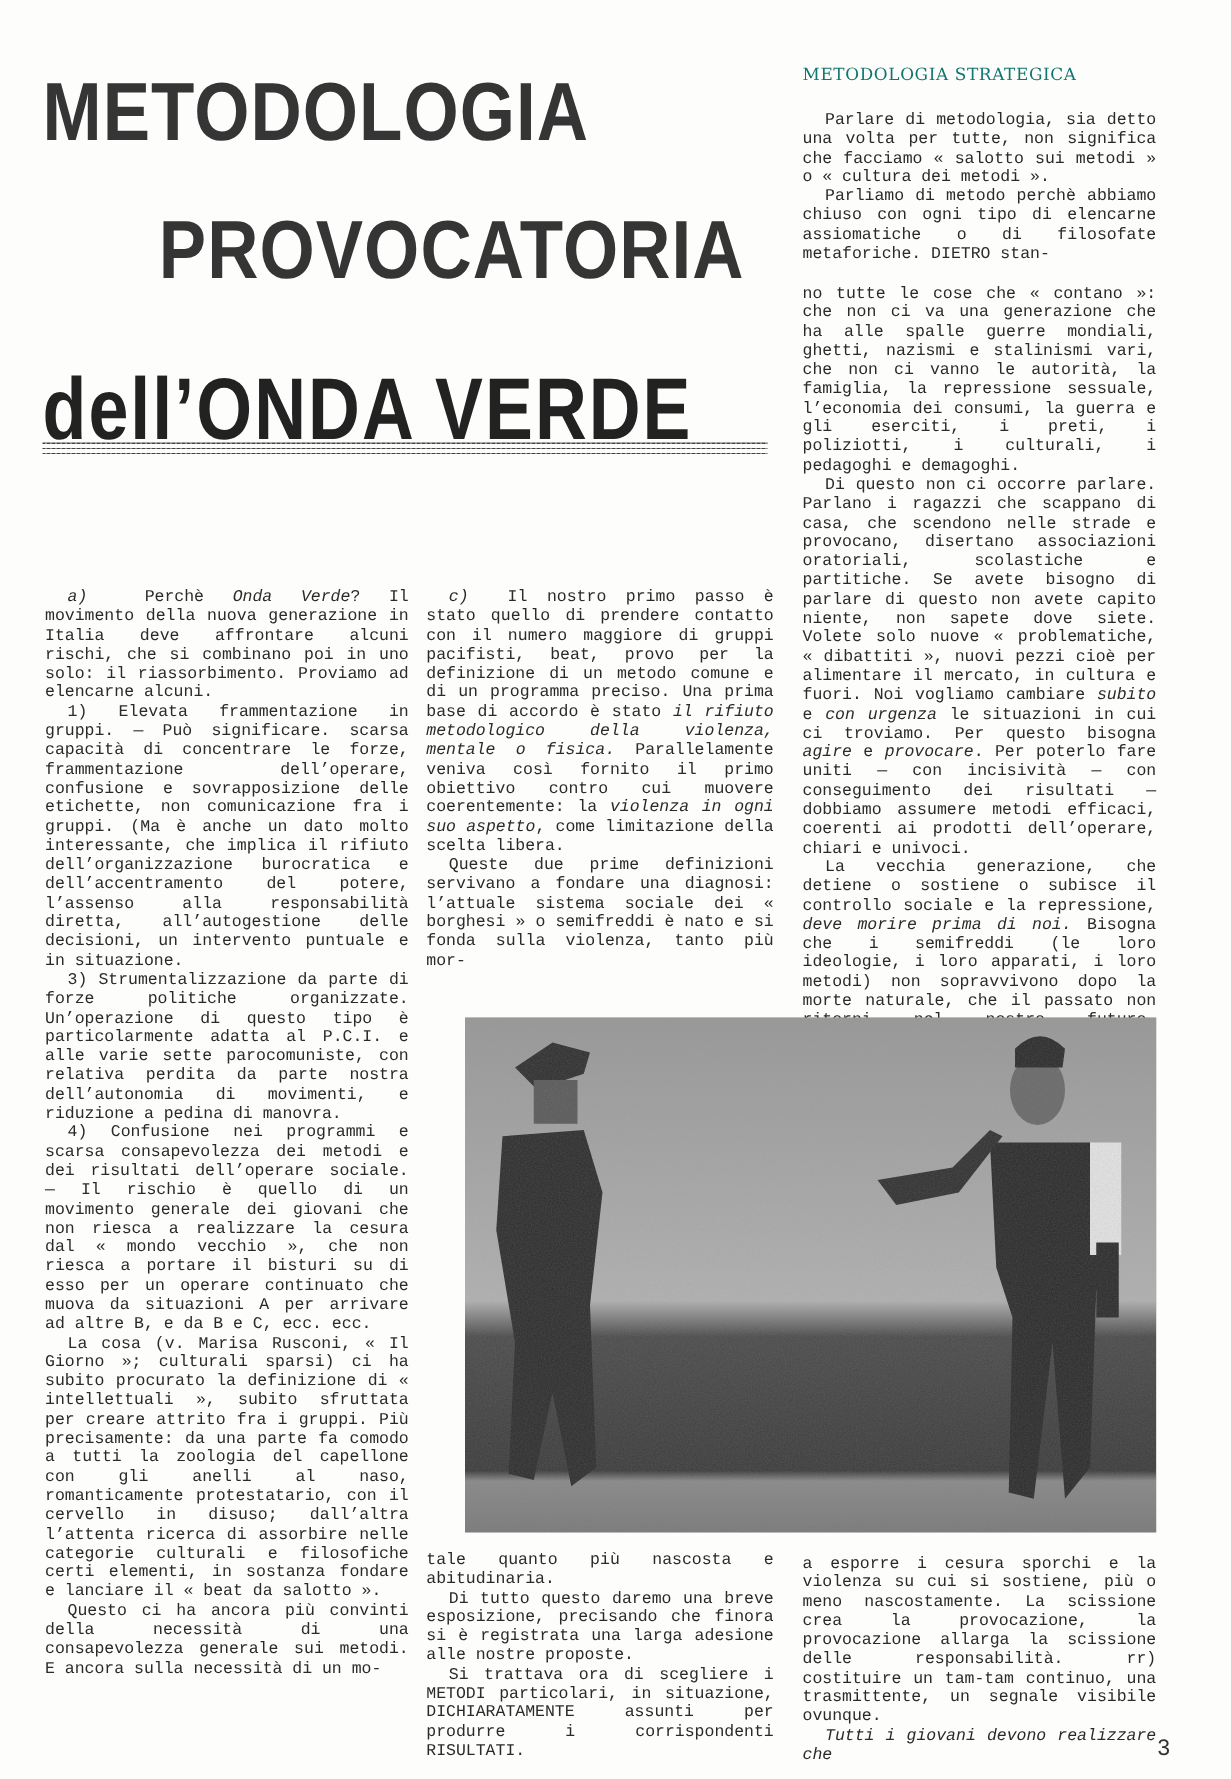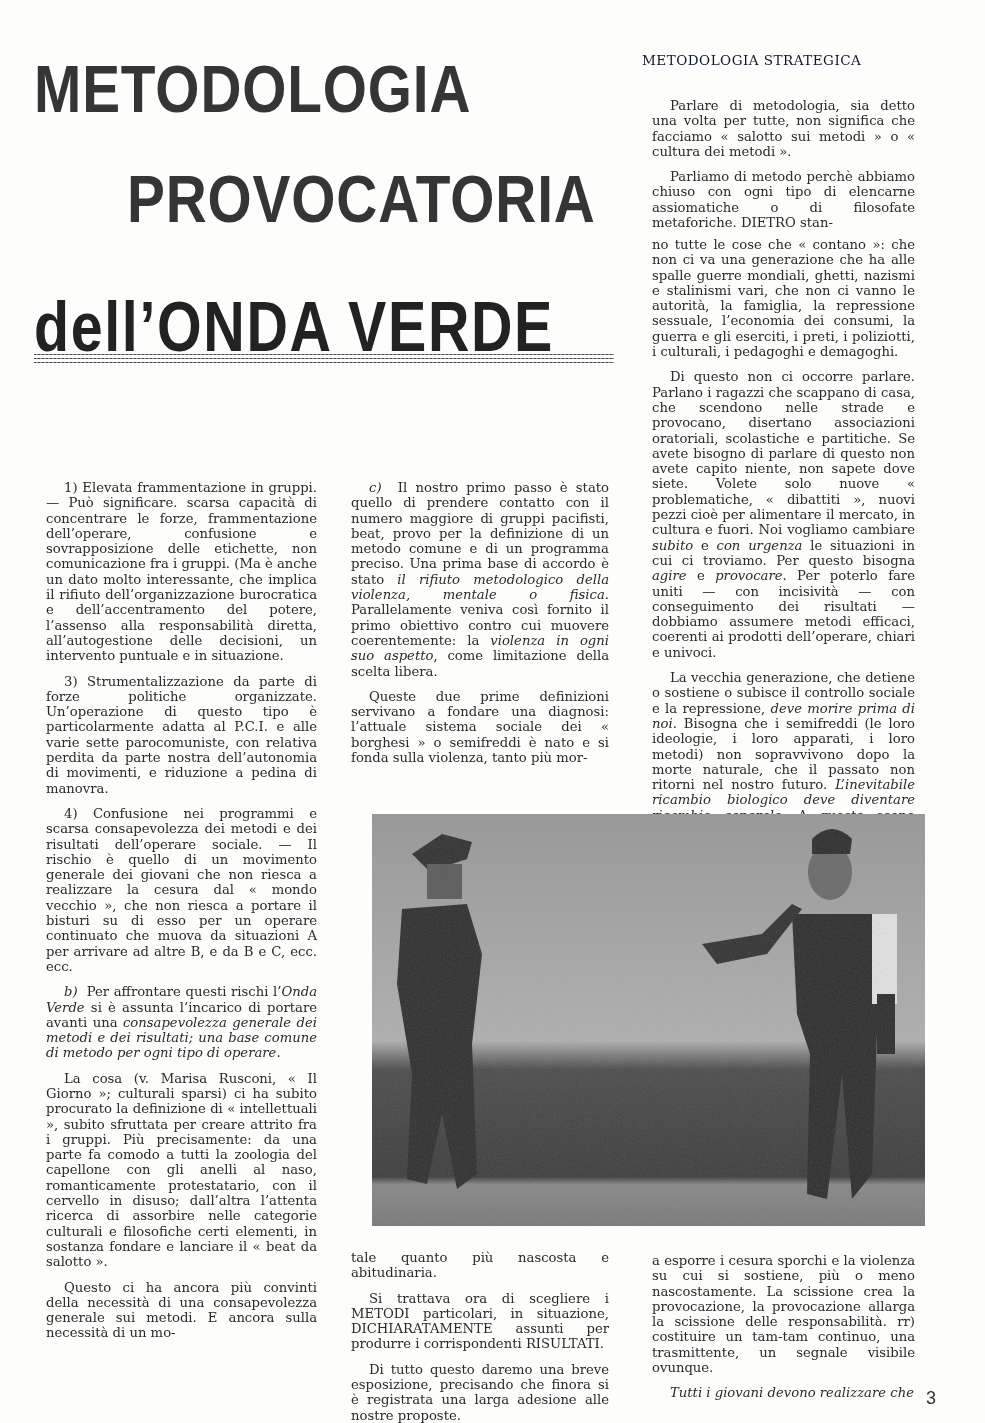--- a/index.html
+++ b/index.html
@@ -20,32 +20,32 @@
   .wavy {
     position: absolute; left: 34px; top: 354px; width: 580px; height: 12px;
     background:
       repeating-linear-gradient(90deg, transparent 0 2px, rgba(253,253,251,0.4) 2px 4px),
       linear-gradient(#444 0 1px, transparent 1px 4px, #444 4px 5px, transparent 5px 8px, #444 8px 9px, transparent 9px);
   }
   .col {
     position: absolute; font-size: 13.2px; line-height: 15.3px;
     text-align: justify; hyphens: manual;
   }
-  .col p { margin: 10px; text-indent: 18px; }
+  .col p { margin: 0; text-indent: 18px; font-family: Liberation Mono, monospace; }
   .col p.noind { text-indent: 0; }
   .col em { font-style: italic; }
   .c1 { left: 36px; top: 470px; width: 291px; }
   .c2 { left: 341px; top: 470px; width: 278px; }
   .c3 { left: 642px; top: 88px; width: 283px; }
   .c3b { left: 642px; top: 227px; width: 283px; }
   .c2b { left: 341px; top: 1240px; width: 278px; }
   .c3c { left: 642px; top: 1243px; width: 283px; }
   .section-head {
     position: absolute; left: 642px; top: 52px; font-size: 13.5px;
-    letter-spacing: 0.5px; color: #0f172a;
+    letter-spacing: 0.5px; color: #0f766e;
   }
   .photo {
     position: absolute; left: 372px; top: 814px; width: 553px; height: 412px;
     background: #8c8c8c; overflow: hidden;
   }
   .photo svg { width: 100%; height: 100%; display: block; }
   .pagenum {
     position: absolute; left: 926px; top: 1388px; font-size: 18px;
     font-family: "Liberation Sans", "DejaVu Sans", sans-serif; color: #333;
   }
@@ -64,24 +64,24 @@
     <p>Parlare di metodologia, sia detto una volta per tutte, non significa che facciamo « salotto sui metodi » o « cultura dei metodi ».</p>
     <p>Parliamo di metodo perchè abbiamo chiuso con ogni tipo di elencarne assiomatiche o di filosofate metaforiche. DIETRO stan-</p>
   </div>
 <div class="col c3b">
     <p class="noind">no tutte le cose che « contano »: che non ci va una generazione che ha alle spalle guerre mondiali, ghetti, nazismi e stalinismi vari, che non ci vanno le autorità, la famiglia, la repressione sessuale, l’economia dei consumi, la guerra e gli eserciti, i preti, i poliziotti, i culturali, i pedagoghi e demagoghi.</p>
     <p>Di questo non ci occorre parlare. Parlano i ragazzi che scappano di casa, che scendono nelle strade e provocano, disertano associazioni oratoriali, scolastiche e partitiche. Se avete bisogno di parlare di questo non avete capito niente, non sapete dove siete. Volete solo nuove « problematiche, « dibattiti », nuovi pezzi cioè per alimentare il mercato, in cultura e fuori. Noi vogliamo cambiare <em>subito</em> e <em>con urgenza</em> le situazioni in cui ci troviamo. Per questo bisogna <em>agire</em> e <em>provocare</em>. Per poterlo fare uniti — con incisività — con conseguimento dei risultati — dobbiamo assumere metodi efficaci, coerenti ai prodotti dell’operare, chiari e univoci.</p>
     <p>La vecchia generazione, che detiene o sostiene o subisce il controllo sociale e la repressione, <em>deve morire prima di noi.</em> Bisogna che i semifreddi (le loro ideologie, i loro apparati, i loro metodi) non sopravvivono dopo la morte naturale, che il passato non ritorni nel nostro futuro. <em>L’inevitabile ricambio biologico deve diventare ricambio generale</em>. A questo scopo abbiamo assunto il metodo della <em>provocazione</em>.</p>
     <p>Essa deve avere due prodotti: r) « staccare » dalla vecchia generazione. Essa deve venire disorientata, ridicolizzata, costretta</p>
   </div>
 <div class="col c1">
+    <p><em>a)&nbsp;&nbsp;</em>Perchè <em>Onda Verde</em>? Il movimento della nuova generazione in Italia deve affrontare alcuni rischi, che si combinano poi in uno solo: il riassorbimento. Proviamo ad elencarne alcuni.</p>
     <p>1)  Elevata frammentazione in gruppi. — Può significare. scarsa capacità di concentrare le forze, frammentazione dell’operare, confusione e sovrapposizione delle etichette, non comunicazione fra i gruppi. (Ma è anche un dato molto interessante, che implica il rifiuto dell’organizzazione burocratica e dell’accentramento del potere, l’assenso alla responsabilità diretta, all’autogestione delle decisioni, un intervento puntuale e in situazione.</p>
     <p>3) Strumentalizzazione da parte di forze politiche organizzate. Un’operazione di questo tipo è particolarmente adatta al P.C.I. e alle varie sette parocomuniste, con relativa perdita da parte nostra dell’autonomia di movimenti, e riduzione a pedina di manovra.</p>
     <p>4) Confusione nei programmi e scarsa consapevolezza dei metodi e dei risultati dell’operare sociale. — Il rischio è quello di un movimento generale dei giovani che non riesca a realizzare la cesura dal « mondo vecchio », che non riesca a portare il bisturi su di esso per un operare continuato che muova da situazioni A per arrivare ad altre B, e da B e C, ecc. ecc.</p>
-    <p><em>b)&nbsp;&nbsp;</em>Per affrontare questi rischi l’<em>Onda Verde</em> si è assunta l’incarico di portare avanti una <em>consapevolezza generale dei metodi e dei risultati; una base comune di metodo per ogni tipo di operare.</em></p>
     <p>La cosa (v. Marisa Rusconi, « Il Giorno »; culturali sparsi) ci ha subito procurato la definizione di « intellettuali », subito sfruttata per creare attrito fra i gruppi. Più precisamente: da una parte fa comodo a tutti la zoologia del capellone con gli anelli al naso, romanticamente protestatario, con il cervello in disuso; dall’altra l’attenta ricerca di assorbire nelle categorie culturali e filosofiche certi elementi, in sostanza fondare e lanciare il « beat da salotto ».</p>
     <p>Questo ci ha ancora più convinti della necessità di una consapevolezza generale sui metodi. E ancora sulla necessità di un mo-</p>
   </div>
 <div class="col c2">
     <p><em>c)&nbsp;&nbsp;</em>Il nostro primo passo è stato quello di prendere contatto con il numero maggiore di gruppi pacifisti, beat, provo per la definizione di un metodo comune e di un programma preciso. Una prima base di accordo è stato <em>il rifiuto metodologico della violenza, mentale o fisica.</em> Parallelamente veniva così fornito il primo obiettivo contro cui muovere coerentemente: la <em>violenza in ogni suo aspetto</em>, come limitazione della scelta libera.</p>
     <p>Queste due prime definizioni servivano a fondare una diagnosi: l’attuale sistema sociale dei « borghesi » o semifreddi è nato e si fonda sulla violenza, tanto più mor-</p>
   </div>
 
 <div class="photo">
   <svg viewBox="0 0 553 412" preserveAspectRatio="none">
@@ -111,21 +111,21 @@
     <path d="M420 100 L500 100 L515 170 L505 220 L500 360 L480 385 L470 260 L455 385 L435 380 L438 240 L425 200 Z" fill="#2a2a2a"></path>
     <path d="M430 95 L395 140 L345 150 L330 130 L390 120 L420 90 Z" fill="#303030"></path>
     <rect x="500" y="100" width="25" height="90" fill="#e8e8e8"></rect>
     <rect x="505" y="180" width="18" height="60" fill="#2a2a2a"></rect>
     <rect width="553" height="412" filter="url(#grain)" opacity="0.8"></rect>
   </svg>
 </div>
 
 <div class="col c2b">
     <p class="noind">tale quanto più nascosta e abitudinaria.</p>
+    <p>Di tutto questo daremo una breve esposizione, precisando che finora si è registrata una larga adesione alle nostre proposte.</p>
     <p>Si trattava ora di scegliere i METODI particolari, in situazione, DICHIARATAMENTE assunti per produrre i corrispondenti RISULTATI.</p>
-    <p>Di tutto questo daremo una breve esposizione, precisando che finora si è registrata una larga adesione alle nostre proposte.</p>
   </div>
 <div class="col c3c">
     <p class="noind">a esporre i cesura sporchi e la violenza su cui si sostiene, più o meno nascostamente. La scissione crea la provocazione, la provocazione allarga la scissione delle responsabilità. rr) costituire un tam-tam continuo, una trasmittente, un segnale visibile ovunque.</p>
     <p><em>Tutti i giovani devono realizzare che</em></p>
   </div>
 
 <div class="pagenum">3</div>
 
 </body></html>

